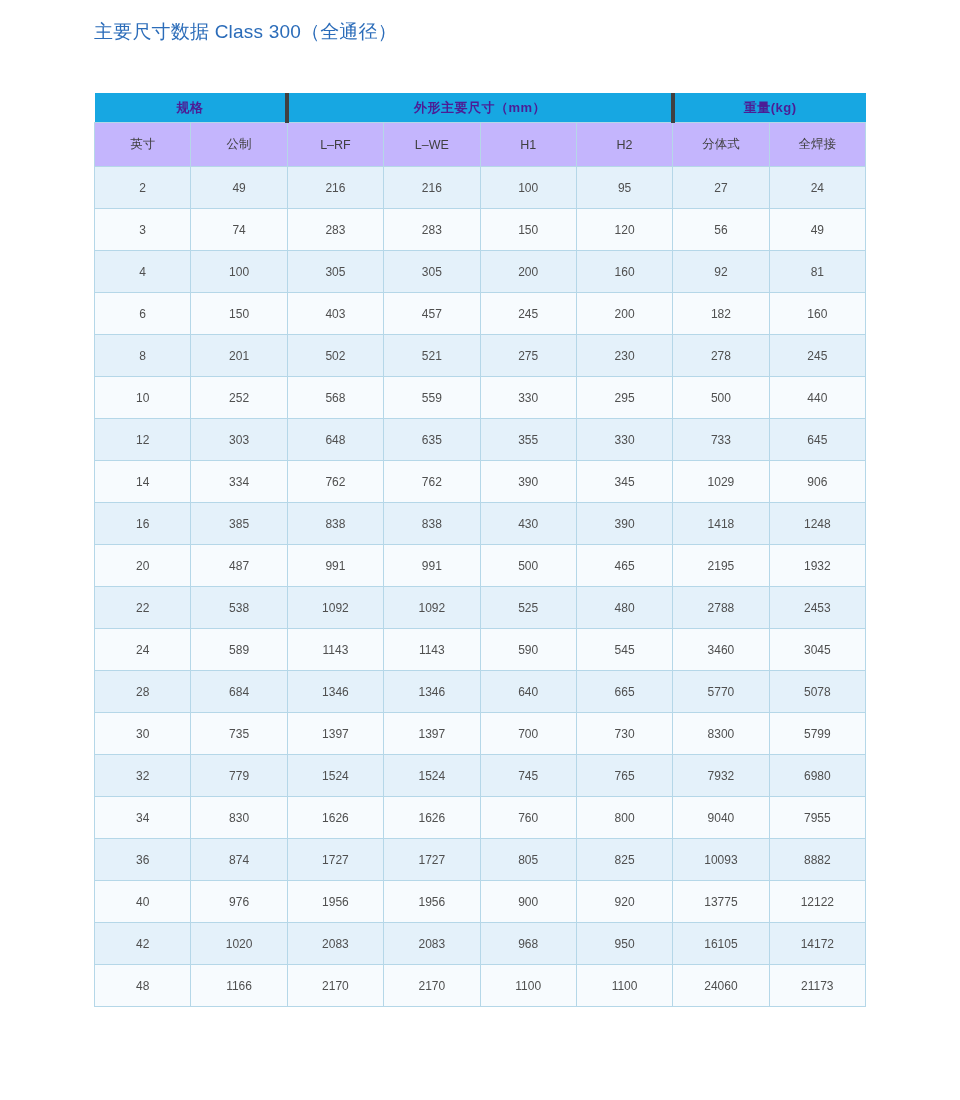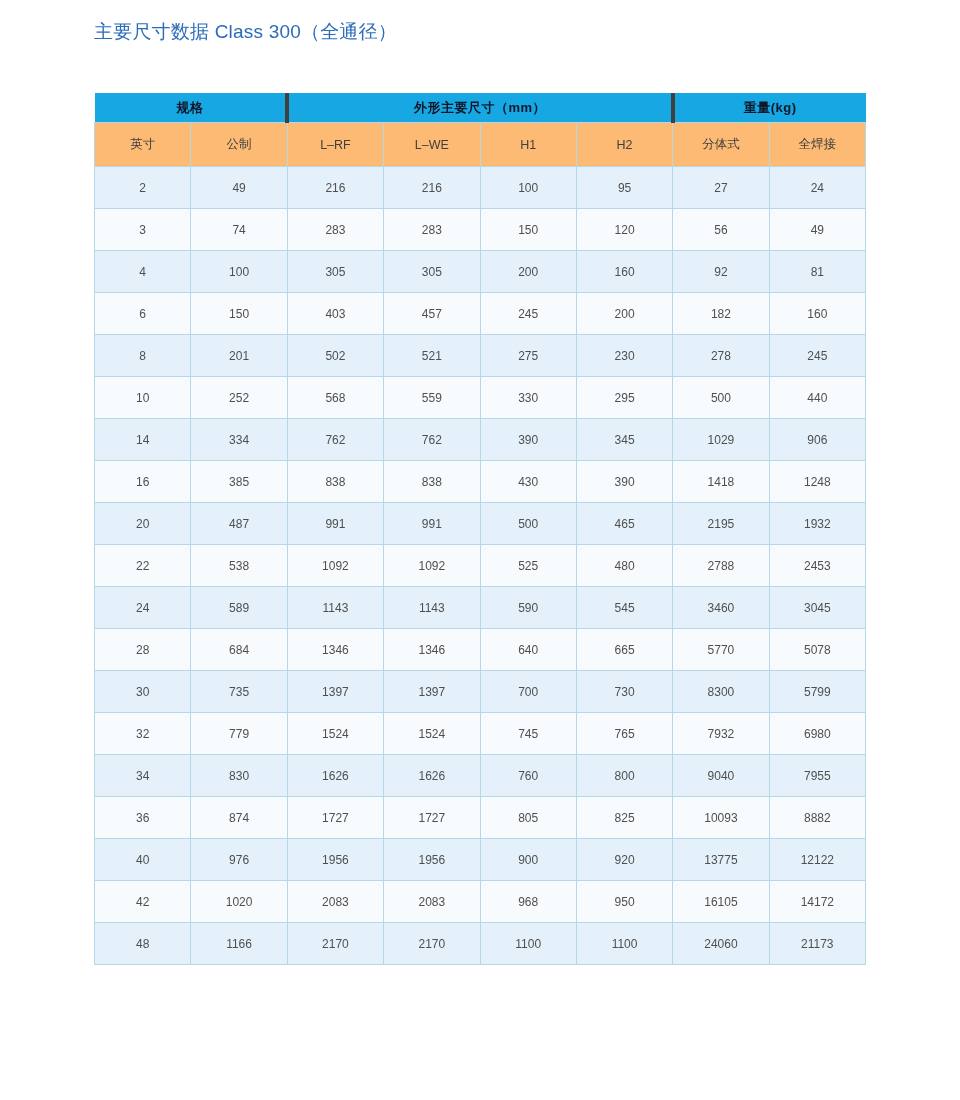--- a/index.html
+++ b/index.html
@@ -44,32 +44,32 @@
     table-layout: fixed;
   }
   table.dim-table th,
   table.dim-table td {
     text-align: center;
     vertical-align: middle;
     padding: 0;
   }
   tr.group-header-row th {
     background: #17a7e2;
-    color: #0f172a;
+    color: #4c1d95;
     font-size: 13px;
     font-weight: bold;
     height: 29px;
     border: 0;
     letter-spacing: 0.5px;
   }
   tr.group-header-row th + th {
     border-left: 4px solid #404040;
   }
   tr.column-header-row th {
-    background: #fdba74;
+    background: #c4b5fd;
     color: #3f3f3f;
     font-size: 12.5px;
     font-weight: normal;
     height: 43px;
     border: 1px solid #b5d7e8;
   }
   tbody td {
     height: 41px;
     font-size: 12px;
     color: #4f4f4f;
@@ -159,20 +159,30 @@
           <td>10</td>
           <td>252</td>
           <td>568</td>
           <td>559</td>
           <td>330</td>
           <td>295</td>
           <td>500</td>
           <td>440</td>
         </tr>
         <tr>
+          <td>12</td>
+          <td>303</td>
+          <td>648</td>
+          <td>635</td>
+          <td>355</td>
+          <td>330</td>
+          <td>733</td>
+          <td>645</td>
+        </tr>
+        <tr>
           <td>14</td>
           <td>334</td>
           <td>762</td>
           <td>762</td>
           <td>390</td>
           <td>345</td>
           <td>1029</td>
           <td>906</td>
         </tr>
         <tr>

